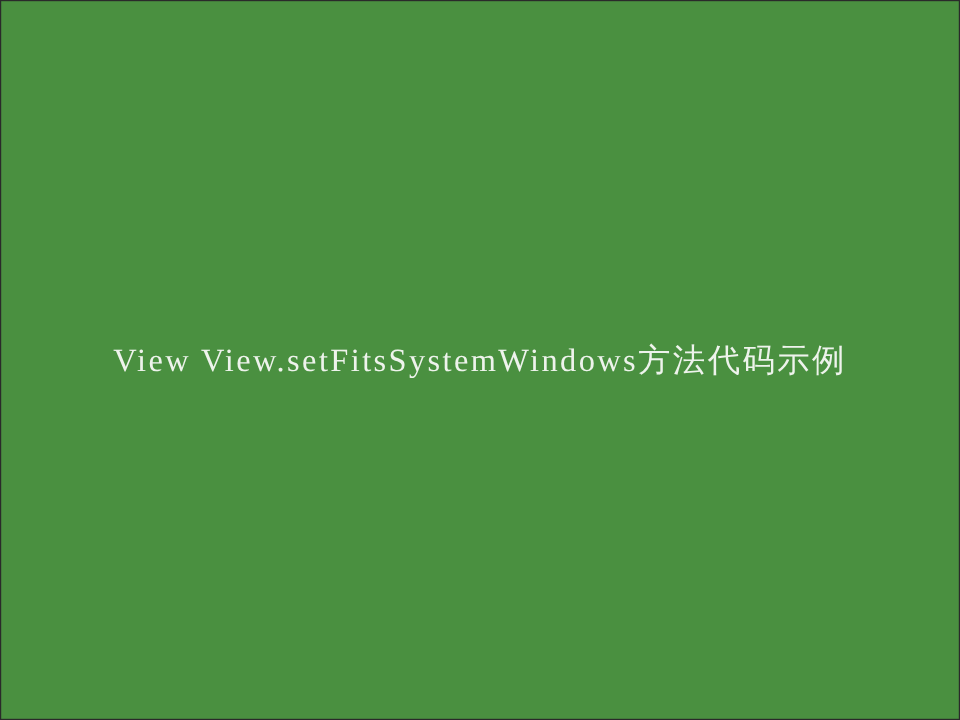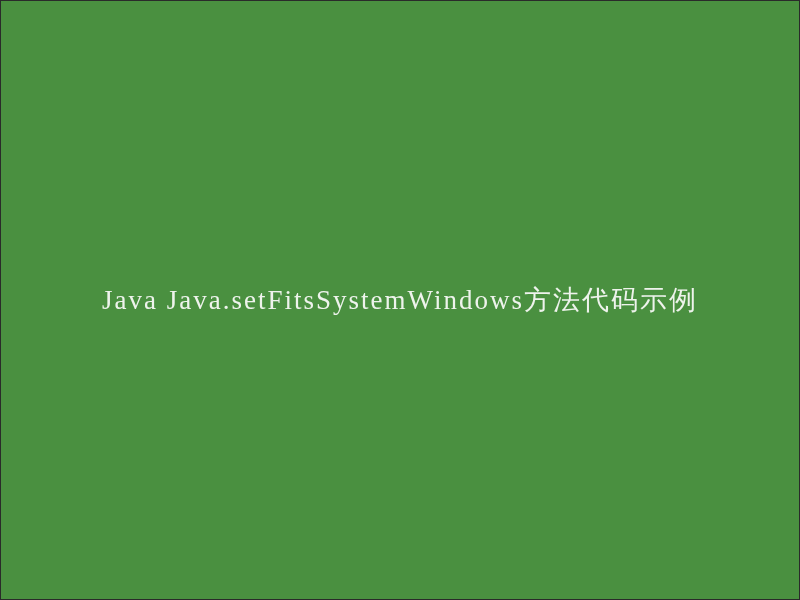--- a/index.html
+++ b/index.html
@@ -19,14 +19,14 @@
     font-size: 27px;
     letter-spacing: 2px;
     text-align: center;
     white-space: nowrap;
   }
 </style>
 </head>
 <body>
 
 <div class="canvas">
-  <div class="title">Java Java.setFitsSystemWindows方法代码示例</div>
+  <div class="title">View View.setFitsSystemWindows方法代码示例</div>
 </div>
 
 </body></html>

